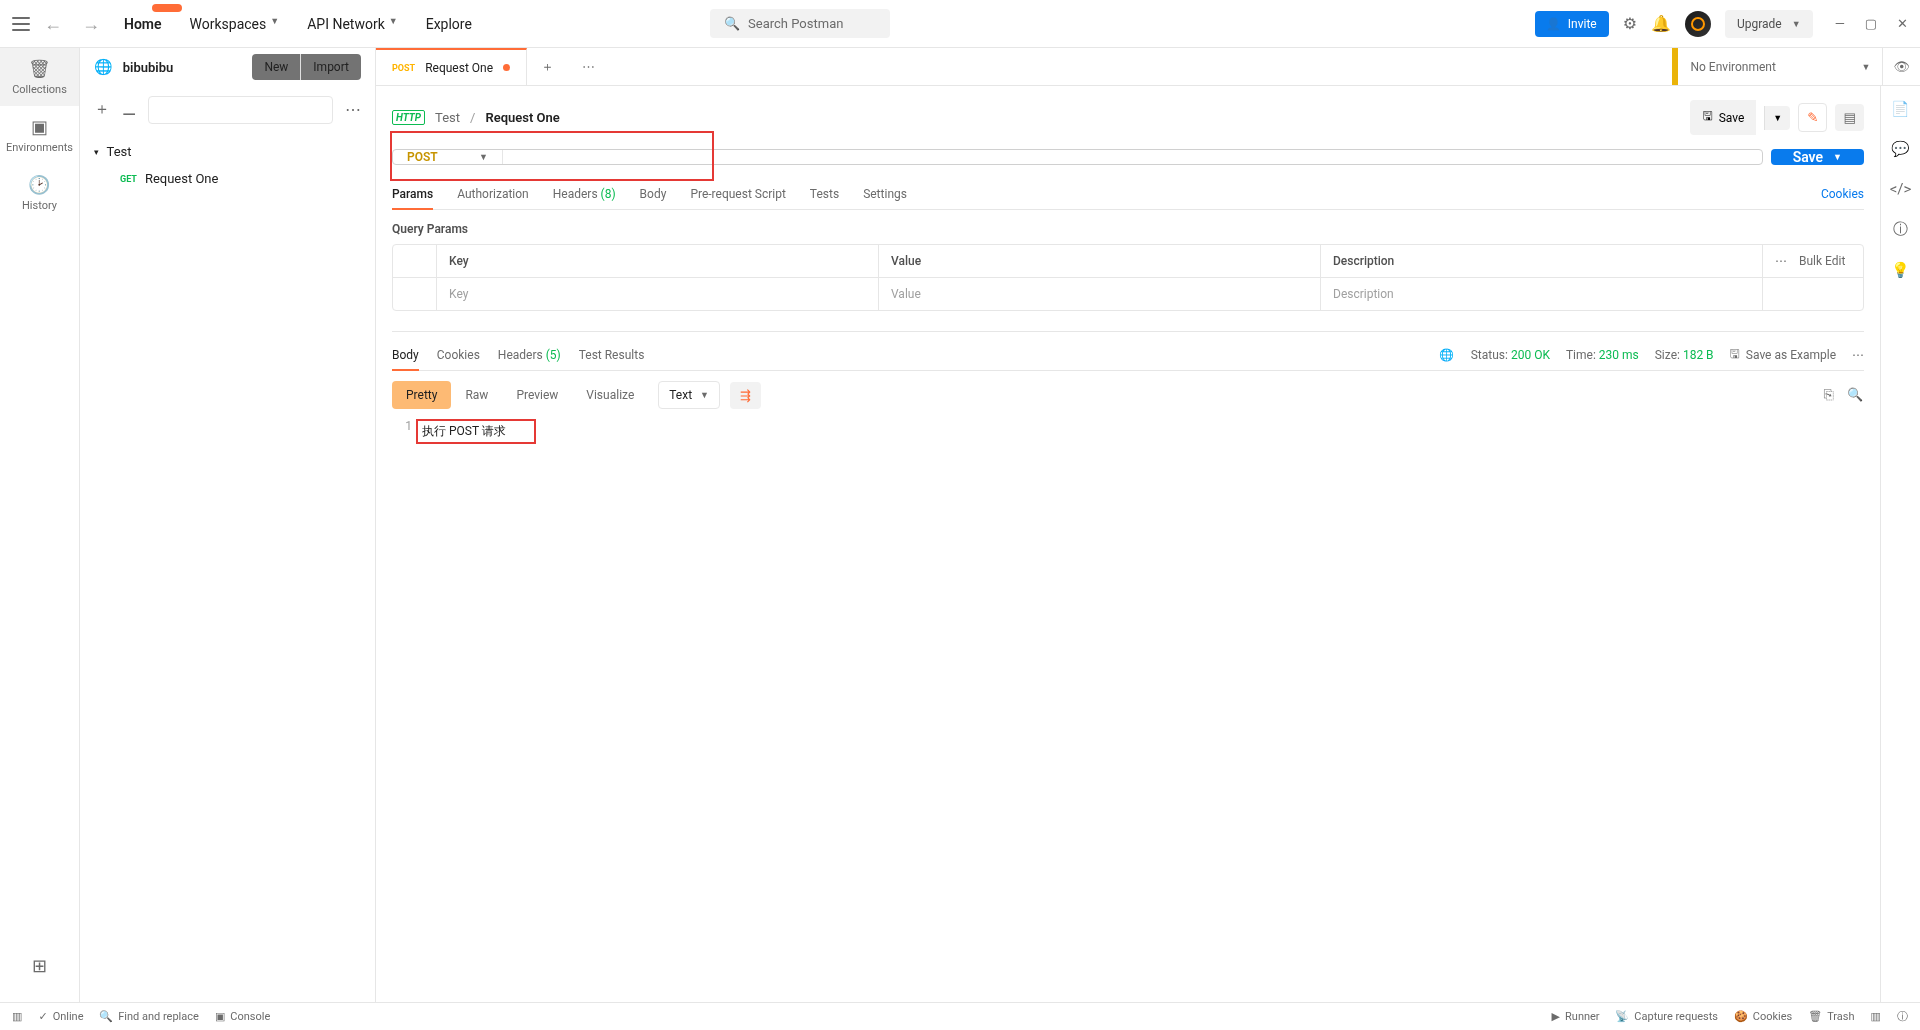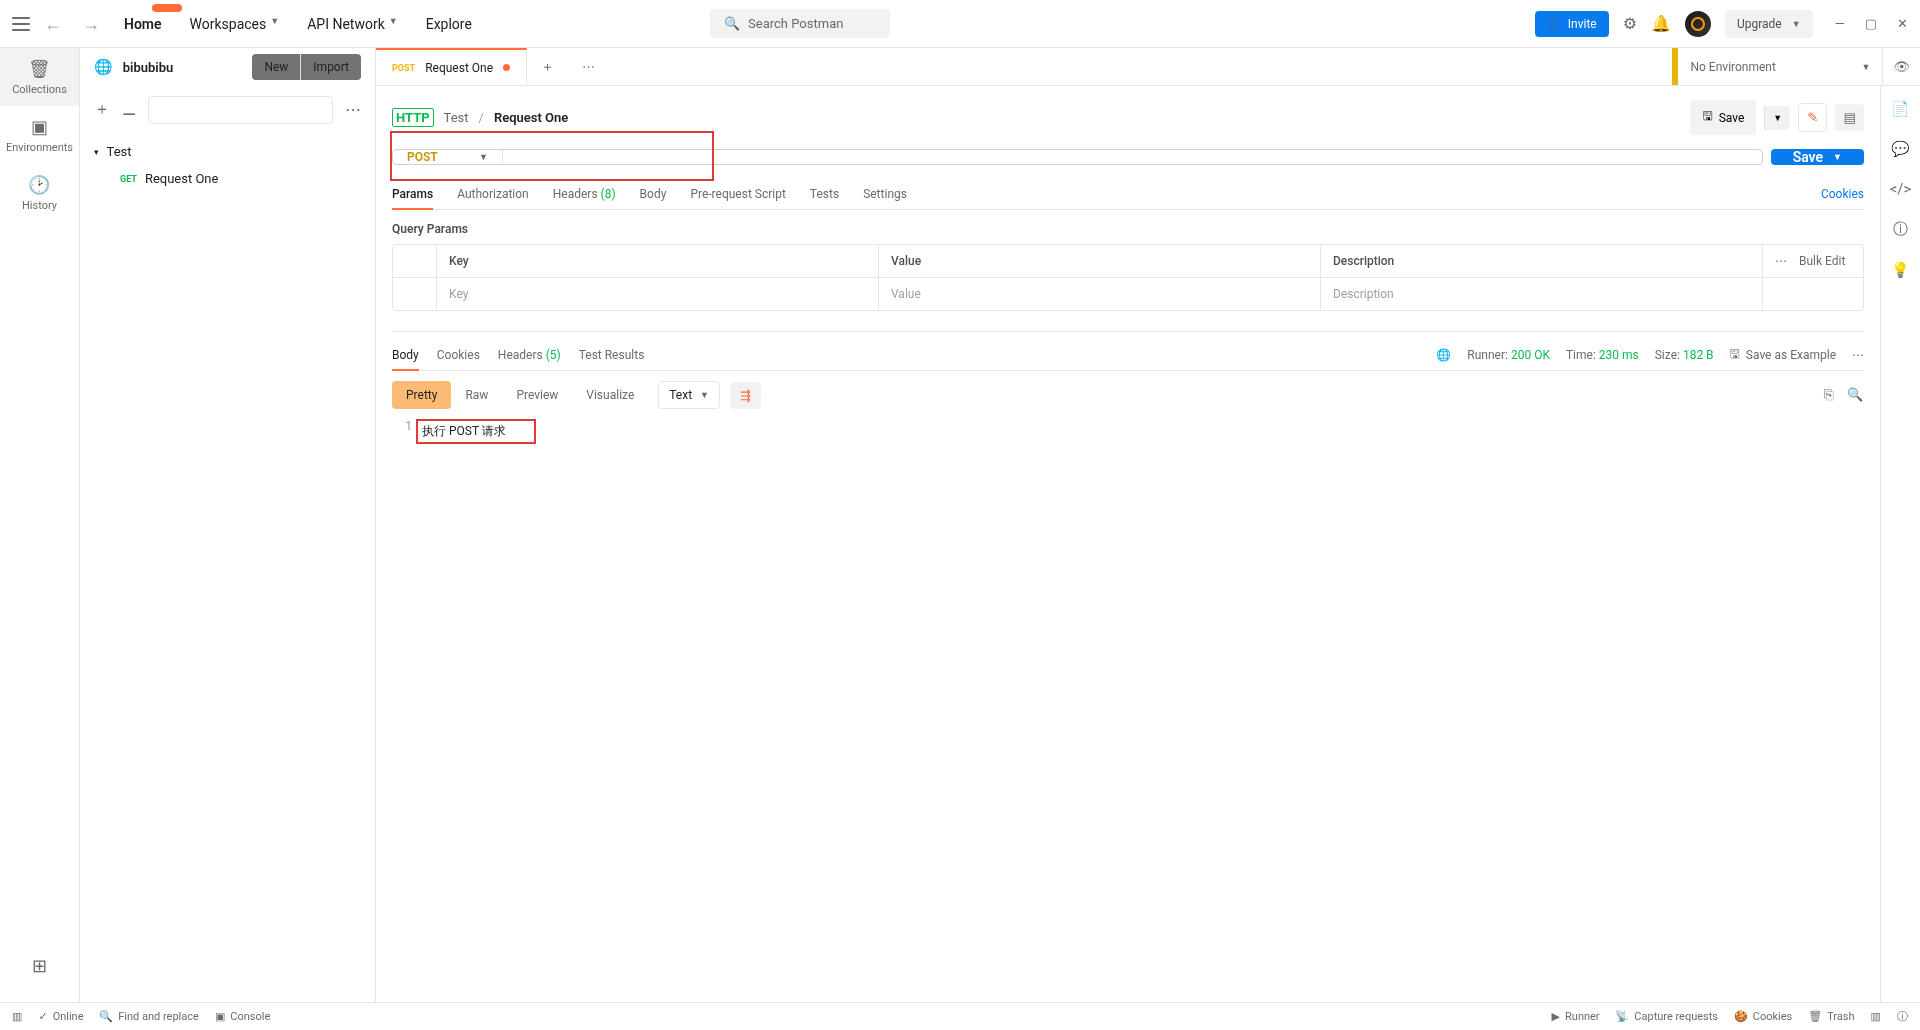--- a/index.html
+++ b/index.html
@@ -49,21 +49,21 @@
 .tab{display:flex;align-items:center;padding:0 16px;gap:10px;border-right:1px solid #e6e6e6;font-size:12px;cursor:pointer;position:relative;}
 .tab.active{border-top:2px solid #ff6c37;}
 .tab-method{font-size:9px;font-weight:700;}
 .tab-dot{width:7px;height:7px;border-radius:50%;background:#ff6c37;}
 .tab-add{padding:0 14px;display:flex;align-items:center;color:#6b6b6b;cursor:pointer;}
 .env-select{margin-left:auto;width:210px;display:flex;align-items:center;padding:0 12px;color:#6b6b6b;font-size:12px;border-left:6px solid #eab308;justify-content:space-between;}
 .env-icon{padding:0 10px;display:flex;align-items:center;color:#6b6b6b;border-left:1px solid #e6e6e6;cursor:pointer;}
 .req-body{display:flex;flex:1;min-height:0;}
 .req-main{flex:1;padding:14px 16px;display:flex;flex-direction:column;min-height:0;}
 .breadcrumb{display:flex;align-items:center;gap:10px;font-size:13px;}
-.bc-http{color:#0cbb52;font-size:13px;font-weight:700;border:1px solid #0cbb52;padding:1px 3px;border-radius:2px;}
+.bc-http{color:#0cbb52;font-size:10px;font-weight:700;border:1px solid #0cbb52;padding:1px 3px;border-radius:2px;font-style:italic;}
 .bc-sep{color:#a0a0a0;}
 .bc-folder{color:#6b6b6b;}
 .bc-name{font-weight:600;}
 .bc-actions{margin-left:auto;display:flex;gap:8px;align-items:center;}
 .save-btn{background:#f2f2f2;border:none;padding:7px 12px;border-radius:4px 0 0 4px;font-size:12px;display:flex;gap:6px;align-items:center;cursor:pointer;}
 .save-dd{background:#f2f2f2;border:none;border-left:1px solid #e0e0e0;padding:7px 8px;border-radius:0 4px 4px 0;cursor:pointer;font-size:9px;}
 .edit-btn{border:1px solid #e6e6e6;background:#fff;padding:6px 8px;border-radius:4px;cursor:pointer;color:#ff6c37;}
 .comment-btn{background:#f2f2f2;border:none;padding:6px 8px;border-radius:4px;cursor:pointer;color:#6b6b6b;}
 .url-row{display:flex;margin-top:14px;gap:8px;}
 .url-group{flex:1;display:flex;border:1px solid #d0d0d0;border-radius:4px;overflow:hidden;}
@@ -282,21 +282,21 @@
         </div>
 
         <div class="response-area">
           <div class="resp-tabs">
             <div class="resp-tab active">Body</div>
             <div class="resp-tab">Cookies</div>
             <div class="resp-tab"><span>Headers</span> <span class="count">(5)</span></div>
             <div class="resp-tab">Test Results</div>
             <div class="resp-meta">
               <span>🌐</span>
-              <span><span>Runner:</span> <span class="meta-val">200 OK</span></span>
+              <span><span>Status:</span> <span class="meta-val">200 OK</span></span>
               <span><span>Time:</span> <span class="meta-val">230 ms</span></span>
               <span><span>Size:</span> <span class="meta-val">182 B</span></span>
               <span style="display:flex;gap:6px;align-items:center;">
                   <span>🖫</span>
                   <span>Save as Example</span>
                 </span>
               <span>⋯</span>
             </div>
           </div>
           <div class="resp-toolbar">

